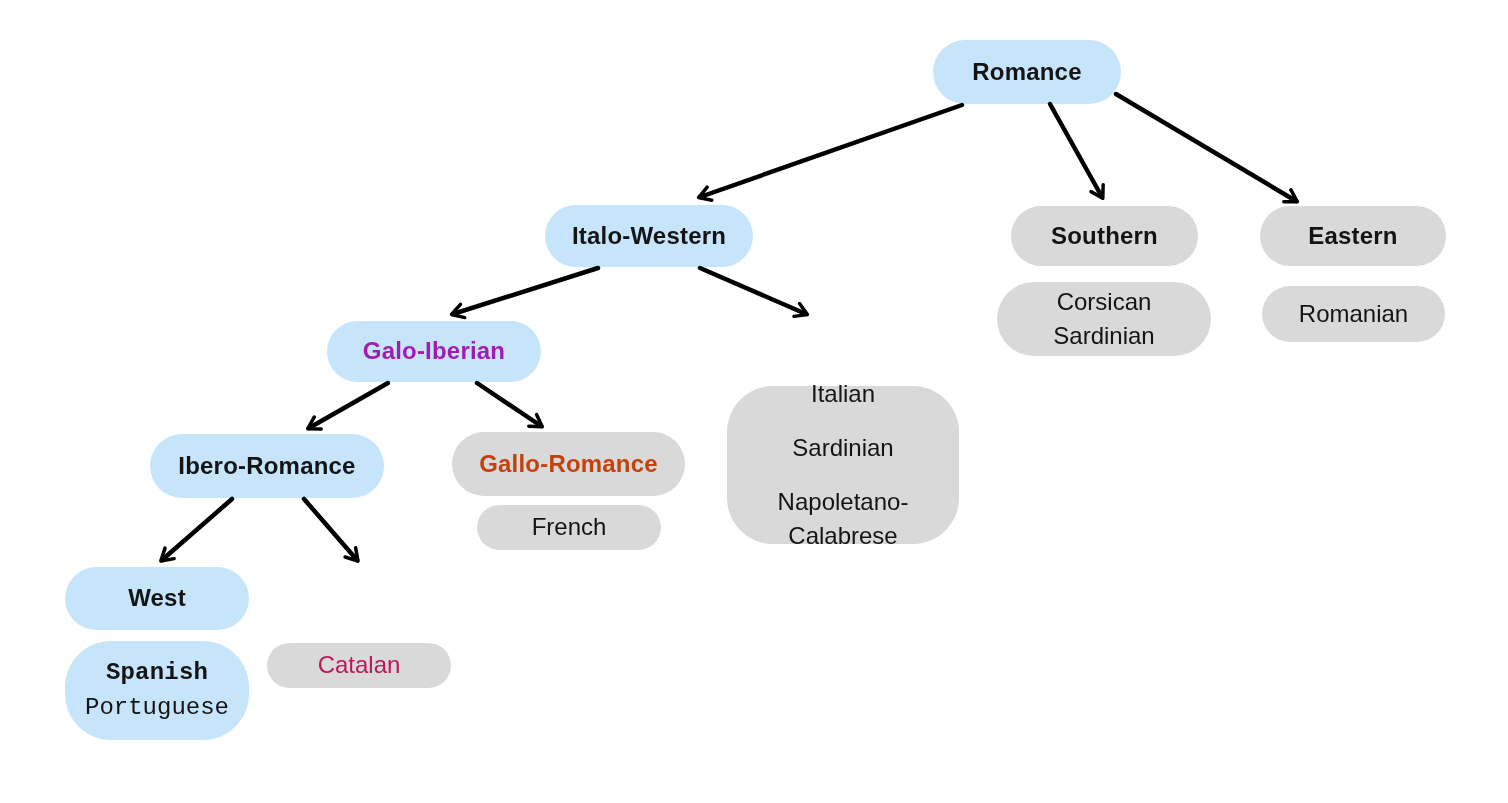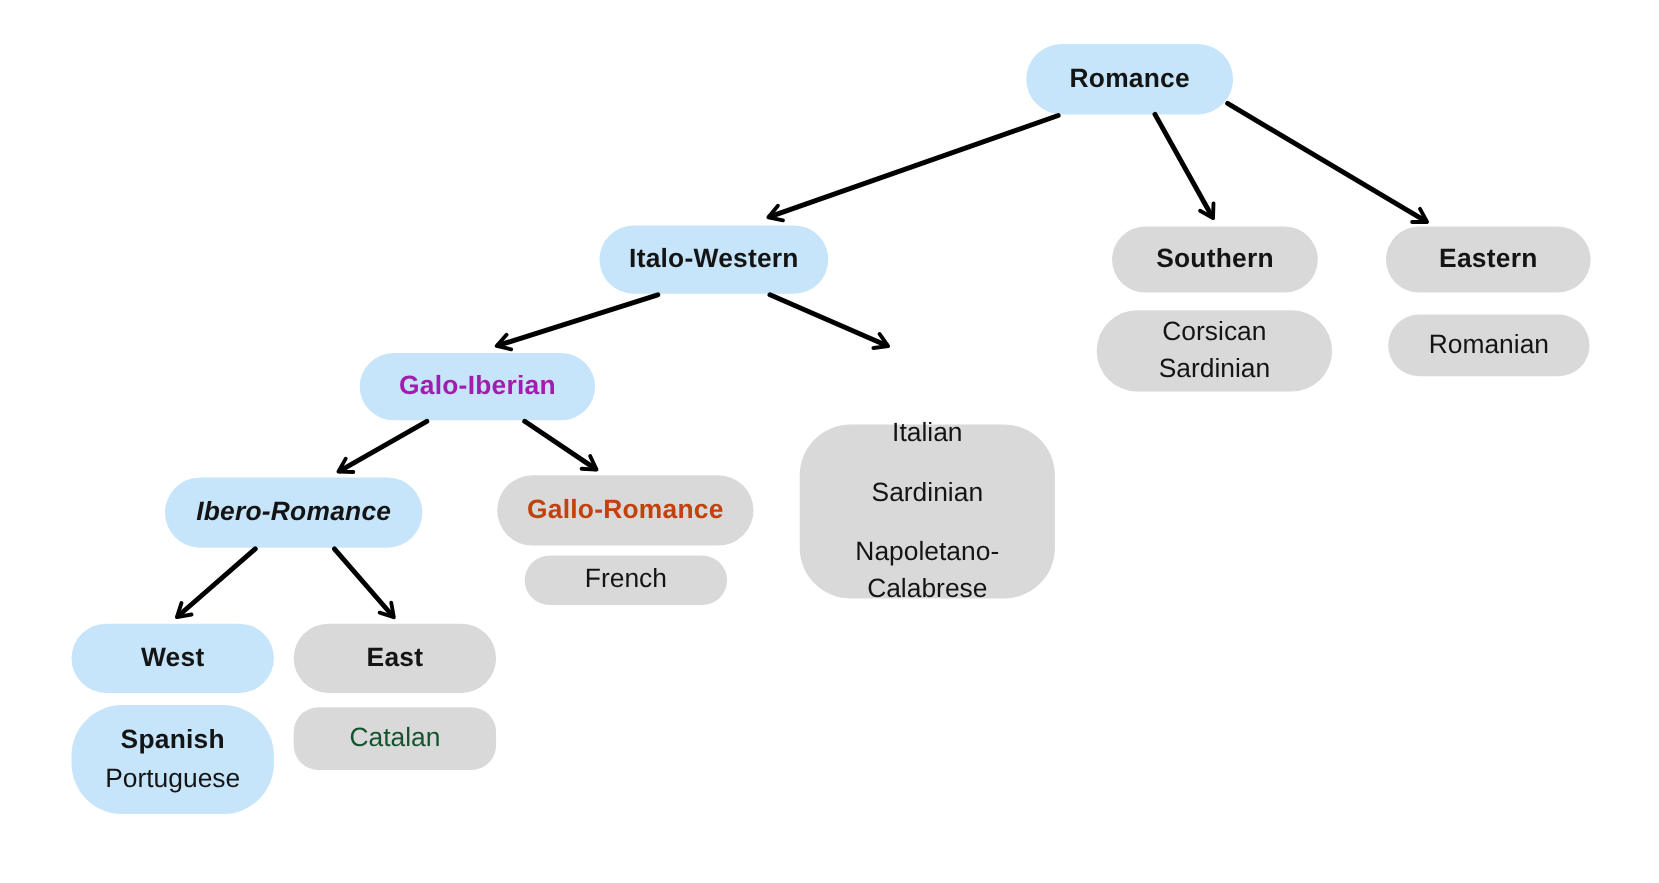--- a/index.html
+++ b/index.html
@@ -67,40 +67,37 @@
         <span class="line">Romanian</span>
       </div>
       <div class="node highlight" style="left: 327px; top: 321px; width: 214px; height: 61px; border-radius: 30.5px; background: rgb(198, 229, 250); color: #a21caf;">
         <span class="line bold">Galo-Iberian</span>
       </div>
       <div class="node default" style="left: 727px; top: 386px; width: 232px; height: 158px; border-radius: 46px; background: rgb(217, 217, 217); color: rgb(20, 20, 20); gap: 20px;">
         <span class="line">Italian</span>
         <span class="line">Sardinian</span>
         <span class="line">Napoletano-Calabrese</span>
       </div>
-      <div class="node highlight" style="left: 150px; top: 434px; width: 234px; height: 64px; border-radius: 32px; background: rgb(198, 229, 250); color: rgb(20, 20, 20); font-style: italic;">
+      <div class="node highlight" style="left: 150px; top: 434px; width: 234px; height: 64px; border-radius: 32px; background: rgb(198, 229, 250); color: rgb(20, 20, 20);">
         <span class="line bold">Ibero-Romance</span>
       </div>
       <div class="node default" style="left: 452px; top: 432px; width: 233px; height: 64px; border-radius: 32px; background: rgb(217, 217, 217); color: #c2410c;">
         <span class="line bold">Gallo-Romance</span>
       </div>
       <div class="node default" style="left: 477px; top: 505px; width: 184px; height: 45px; border-radius: 22.5px; background: rgb(217, 217, 217); color: rgb(20, 20, 20);">
         <span class="line">French</span>
       </div>
       <div class="node highlight" style="left: 65px; top: 567px; width: 184px; height: 63px; border-radius: 31.5px; background: rgb(198, 229, 250); color: rgb(20, 20, 20);">
         <span class="line bold">West</span>
       </div>
-      <div class="node default" style="left: 267px; top: 567px; width: 184px; height: 63px; border-radius: 31.5px; background: rgb(217, 217, 217); color: rgb(20, 20, 20);">
-        <span class="line bold">East</span>
-      </div>
-      <div class="node highlight" style="left: 65px; top: 641px; width: 184px; height: 99px; border-radius: 46px; background: rgb(198, 229, 250); color: rgb(20, 20, 20);">
+      <div class="node highlight" style="left: 65px; top: 641px; width: 184px; height: 99px; border-radius: 46px; background: rgb(198, 229, 250); color: rgb(20, 20, 20); font-family: Liberation Mono, monospace;">
         <span class="line bold">Spanish</span>
         <span class="line">Portuguese</span>
       </div>
-      <div class="node default" style="left: 267px; top: 643px; width: 184px; height: 57px; border-radius: 22.5px; background: rgb(217, 217, 217); color: #14532d;">
+      <div class="node default" style="left: 267px; top: 643px; width: 184px; height: 45px; border-radius: 22.5px; background: rgb(217, 217, 217); color: #be185d;">
         <span class="line">Catalan</span>
       </div>
     </div>
   <svg id="edges-layer" viewBox="0 0 1508 803" xmlns="http://www.w3.org/2000/svg">
     <defs>
       <marker id="arrowhead" viewBox="0 0 10 10" refX="6.8" refY="5" markerWidth="4.3" markerHeight="4.3" orient="auto-start-reverse">
         <path id="arrowhead-path" d="M1.6 1.4 L7.6 5 L1.6 8.6" fill="none" stroke="#000000" stroke-width="1.8" stroke-linecap="round" stroke-linejoin="round"></path>
       </marker>
     </defs>
     <g id="edges-group">

